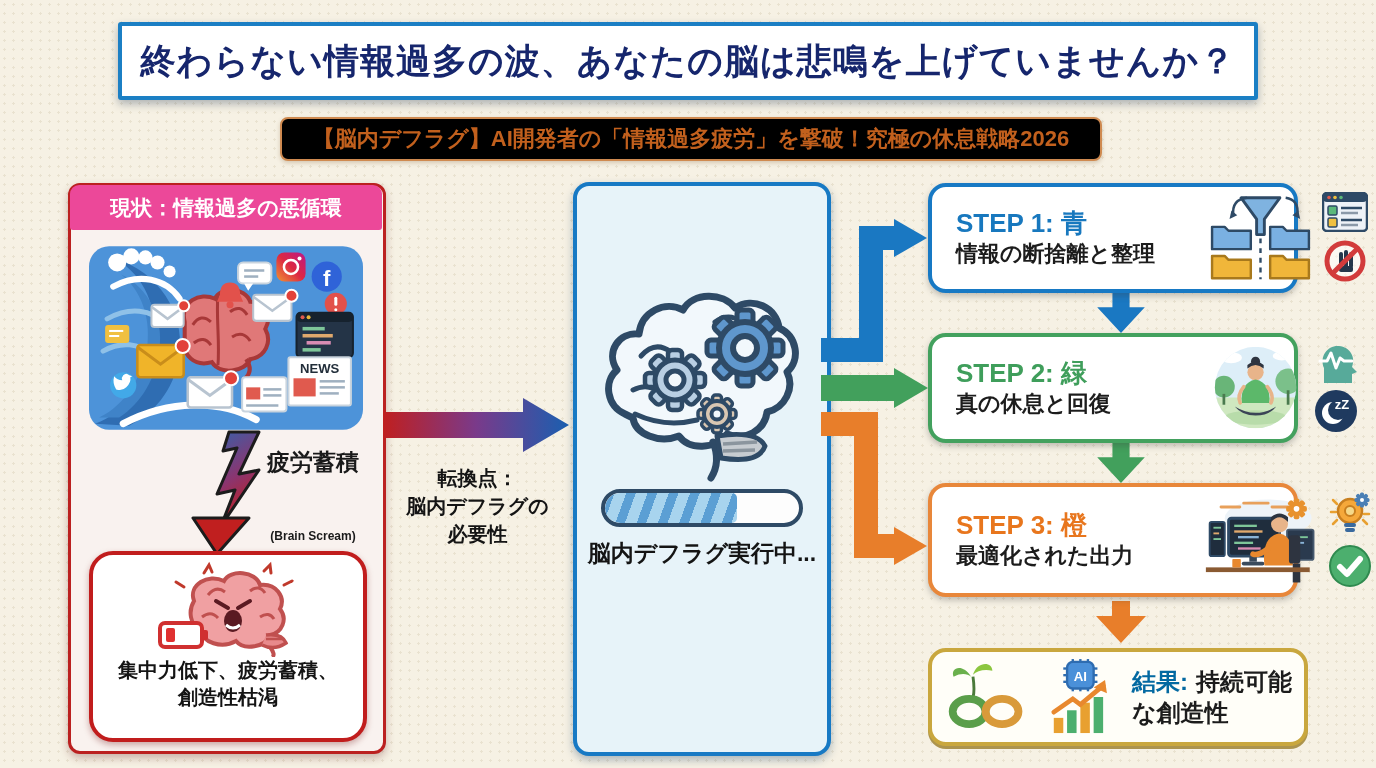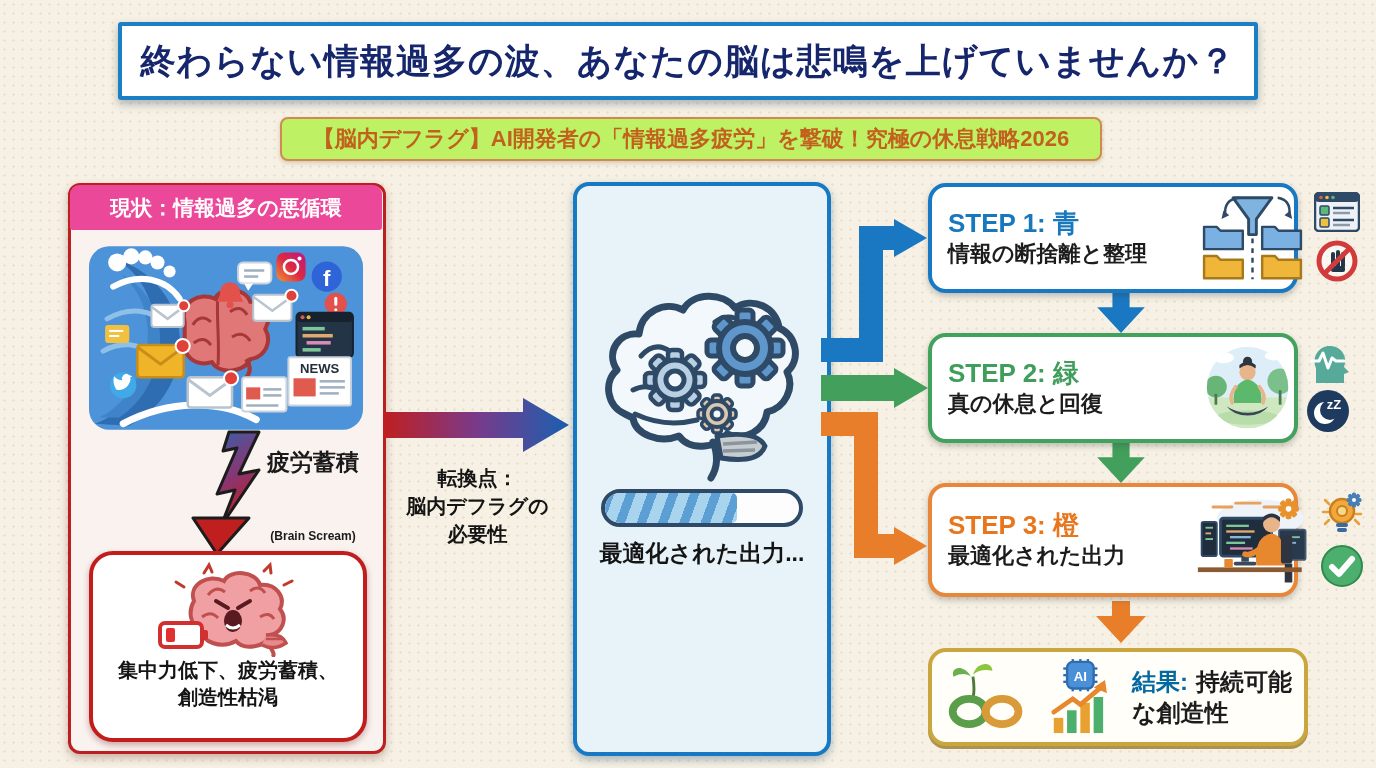--- a/index.html
+++ b/index.html
@@ -17,21 +17,21 @@
   
   .title-box{
     left:118px;top:22px;width:1132px;height:70px;
     background:#ffffff;border:4px solid #1b7fc4;border-radius:3px;
     box-shadow:0 4px 8px rgba(40,60,90,.35);
     display:flex;align-items:center;justify-content:center;
   }
   .title-text{font-size:35px;font-weight:bold;color:#16266d;letter-spacing:1px;}
   .subtitle-box{
     left:280px;top:117px;width:818px;height:40px;
-    background:#bef264;border:2px solid #cf8a50;border-radius:8px;
+    background:#000000;border:2px solid #cf8a50;border-radius:8px;
     box-shadow:0 2px 4px rgba(120,80,30,.25);
     display:flex;align-items:center;justify-content:center;
   }
   .subtitle-text{font-size:22px;font-weight:bold;color:#c2601d;}
 
   
   .left-panel{
     left:68px;top:183px;width:312px;height:565px;
     background:#f9f2ef;border:3px solid #bb2020;border-radius:12px;
     box-shadow:0 4px 8px rgba(100,30,30,.3);
@@ -85,21 +85,21 @@
   
   .step-box{
     left:928px;width:362px;
     background:#ffffff;border-radius:18px;
     box-shadow:0 3px 6px rgba(60,60,60,.3);
     display:flex;align-items:center;z-index:5;
   }
   .step1{top:183px;height:102px;border:4px solid #1779c4;}
   .step2{top:333px;height:102px;border:4px solid #43a15e;}
   .step3{top:483px;height:106px;border:4px solid #e8873a;}
-  .step-textcol{padding-left:16px;display:flex;flex-direction:column;justify-content:center;flex:0 0 248px;}
+  .step-textcol{padding-left:24px;display:flex;flex-direction:column;justify-content:center;flex:0 0 248px;}
   .step-label{font-size:26px;font-weight:bold;line-height:30px;}
   .step1 .step-label{color:#1878be;}
   .step2 .step-label{color:#3f9e5b;}
   .step3 .step-label{color:#e8761d;}
   .step-desc{font-size:22px;font-weight:bold;color:#1c1c1c;line-height:28px;margin-top:2px;}
   .step-icons{display:flex;align-items:center;gap:6px;}
   .icon-col{display:flex;flex-direction:column;gap:6px;align-items:center;}
 
   .down-arrow{position:absolute;left:1093px;width:56px;z-index:4;}
   .down1{top:293px;height:40px;}
@@ -361,21 +361,21 @@
       <path d="M118,156 q8,20 -2,36" stroke="#2e4a66" stroke-width="7" fill="none" stroke-linecap="round"></path>
       <g>
         <path d="M122,150 q40,-6 48,10 q-6,18 -44,12 Z" fill="#c7ccd1" stroke="#2e4a66" stroke-width="5" stroke-linejoin="round"></path>
         <line x1="128" y1="158" x2="162" y2="156" stroke="#8b959e" stroke-width="3.5"></line>
         <line x1="128" y1="165" x2="160" y2="164" stroke="#8b959e" stroke-width="3.5"></line>
       </g>
     </svg>
     <div class="progress-track">
       <div class="progress-fill" style="width: 68%;"></div>
     </div>
-    <div class="center-status">最適化された出力...</div>
+    <div class="center-status">脳内デフラグ実行中...</div>
   </div>
 
   <svg class="abs connector-layer" viewBox="0 0 1376 768">
     <g>
       <path d="M821,350 H871 V238 H896" stroke="#1a78c2" stroke-width="24" fill="none" stroke-linejoin="miter"></path>
       <polygon points="894,219 894,257 927,238" fill="#1a78c2"></polygon>
     </g>
     <g>
       <path d="M821,388 H896" stroke="#42a05c" stroke-width="26" fill="none"></path>
       <polygon points="894,368 894,408 928,388" fill="#42a05c"></polygon>

